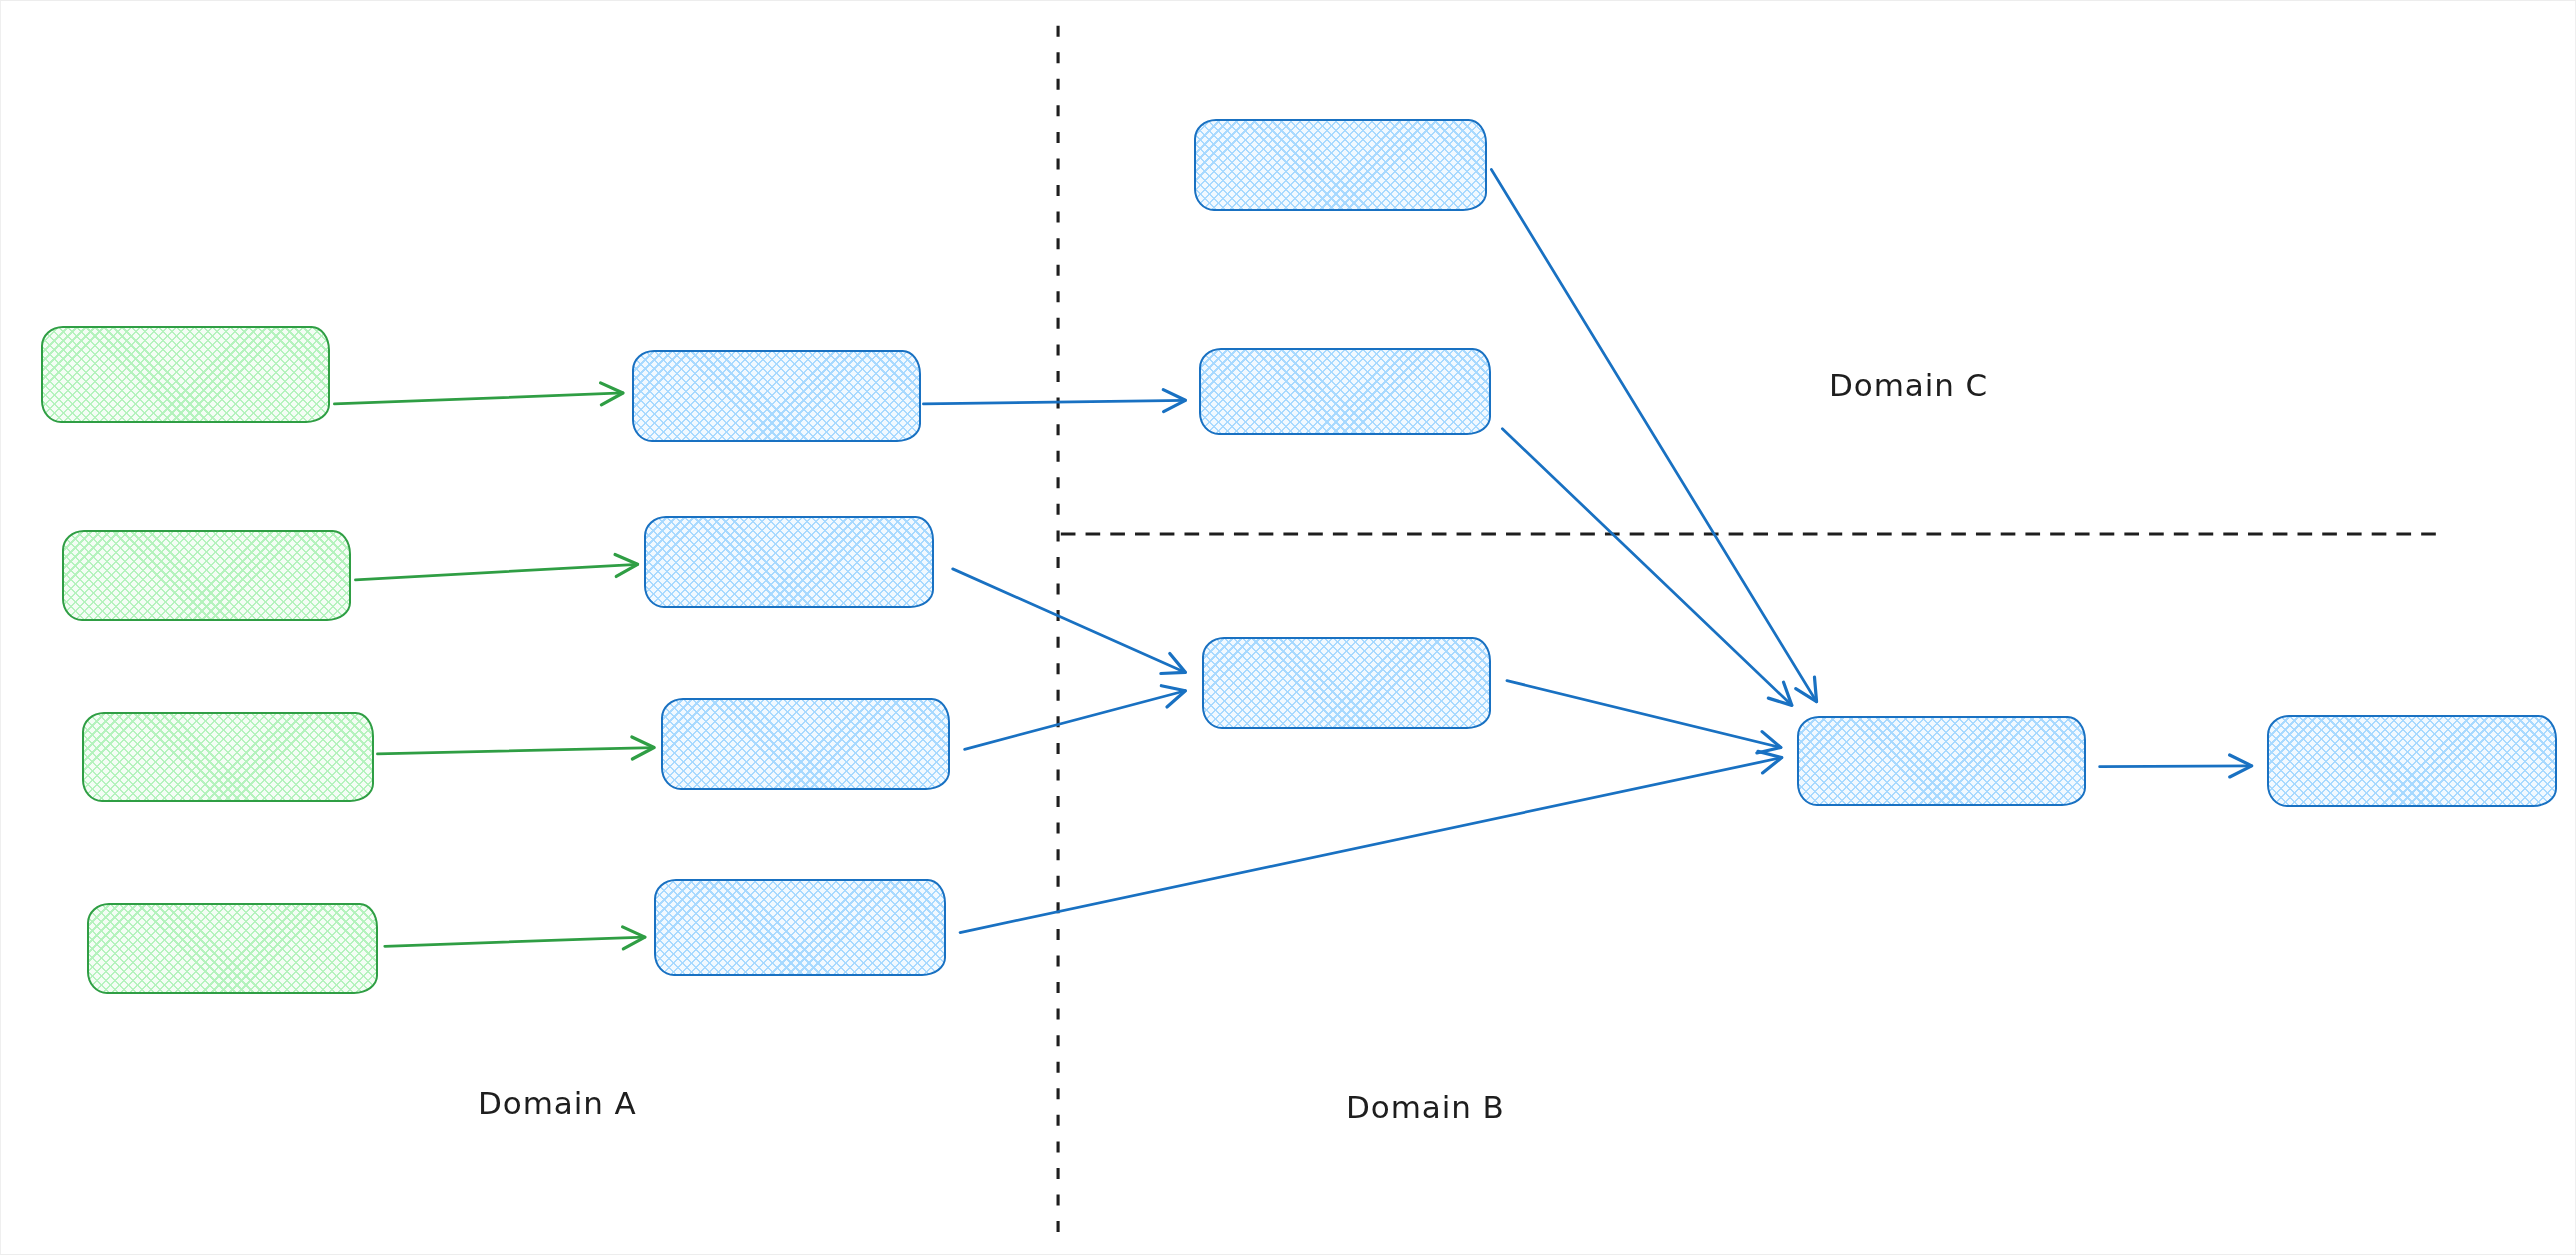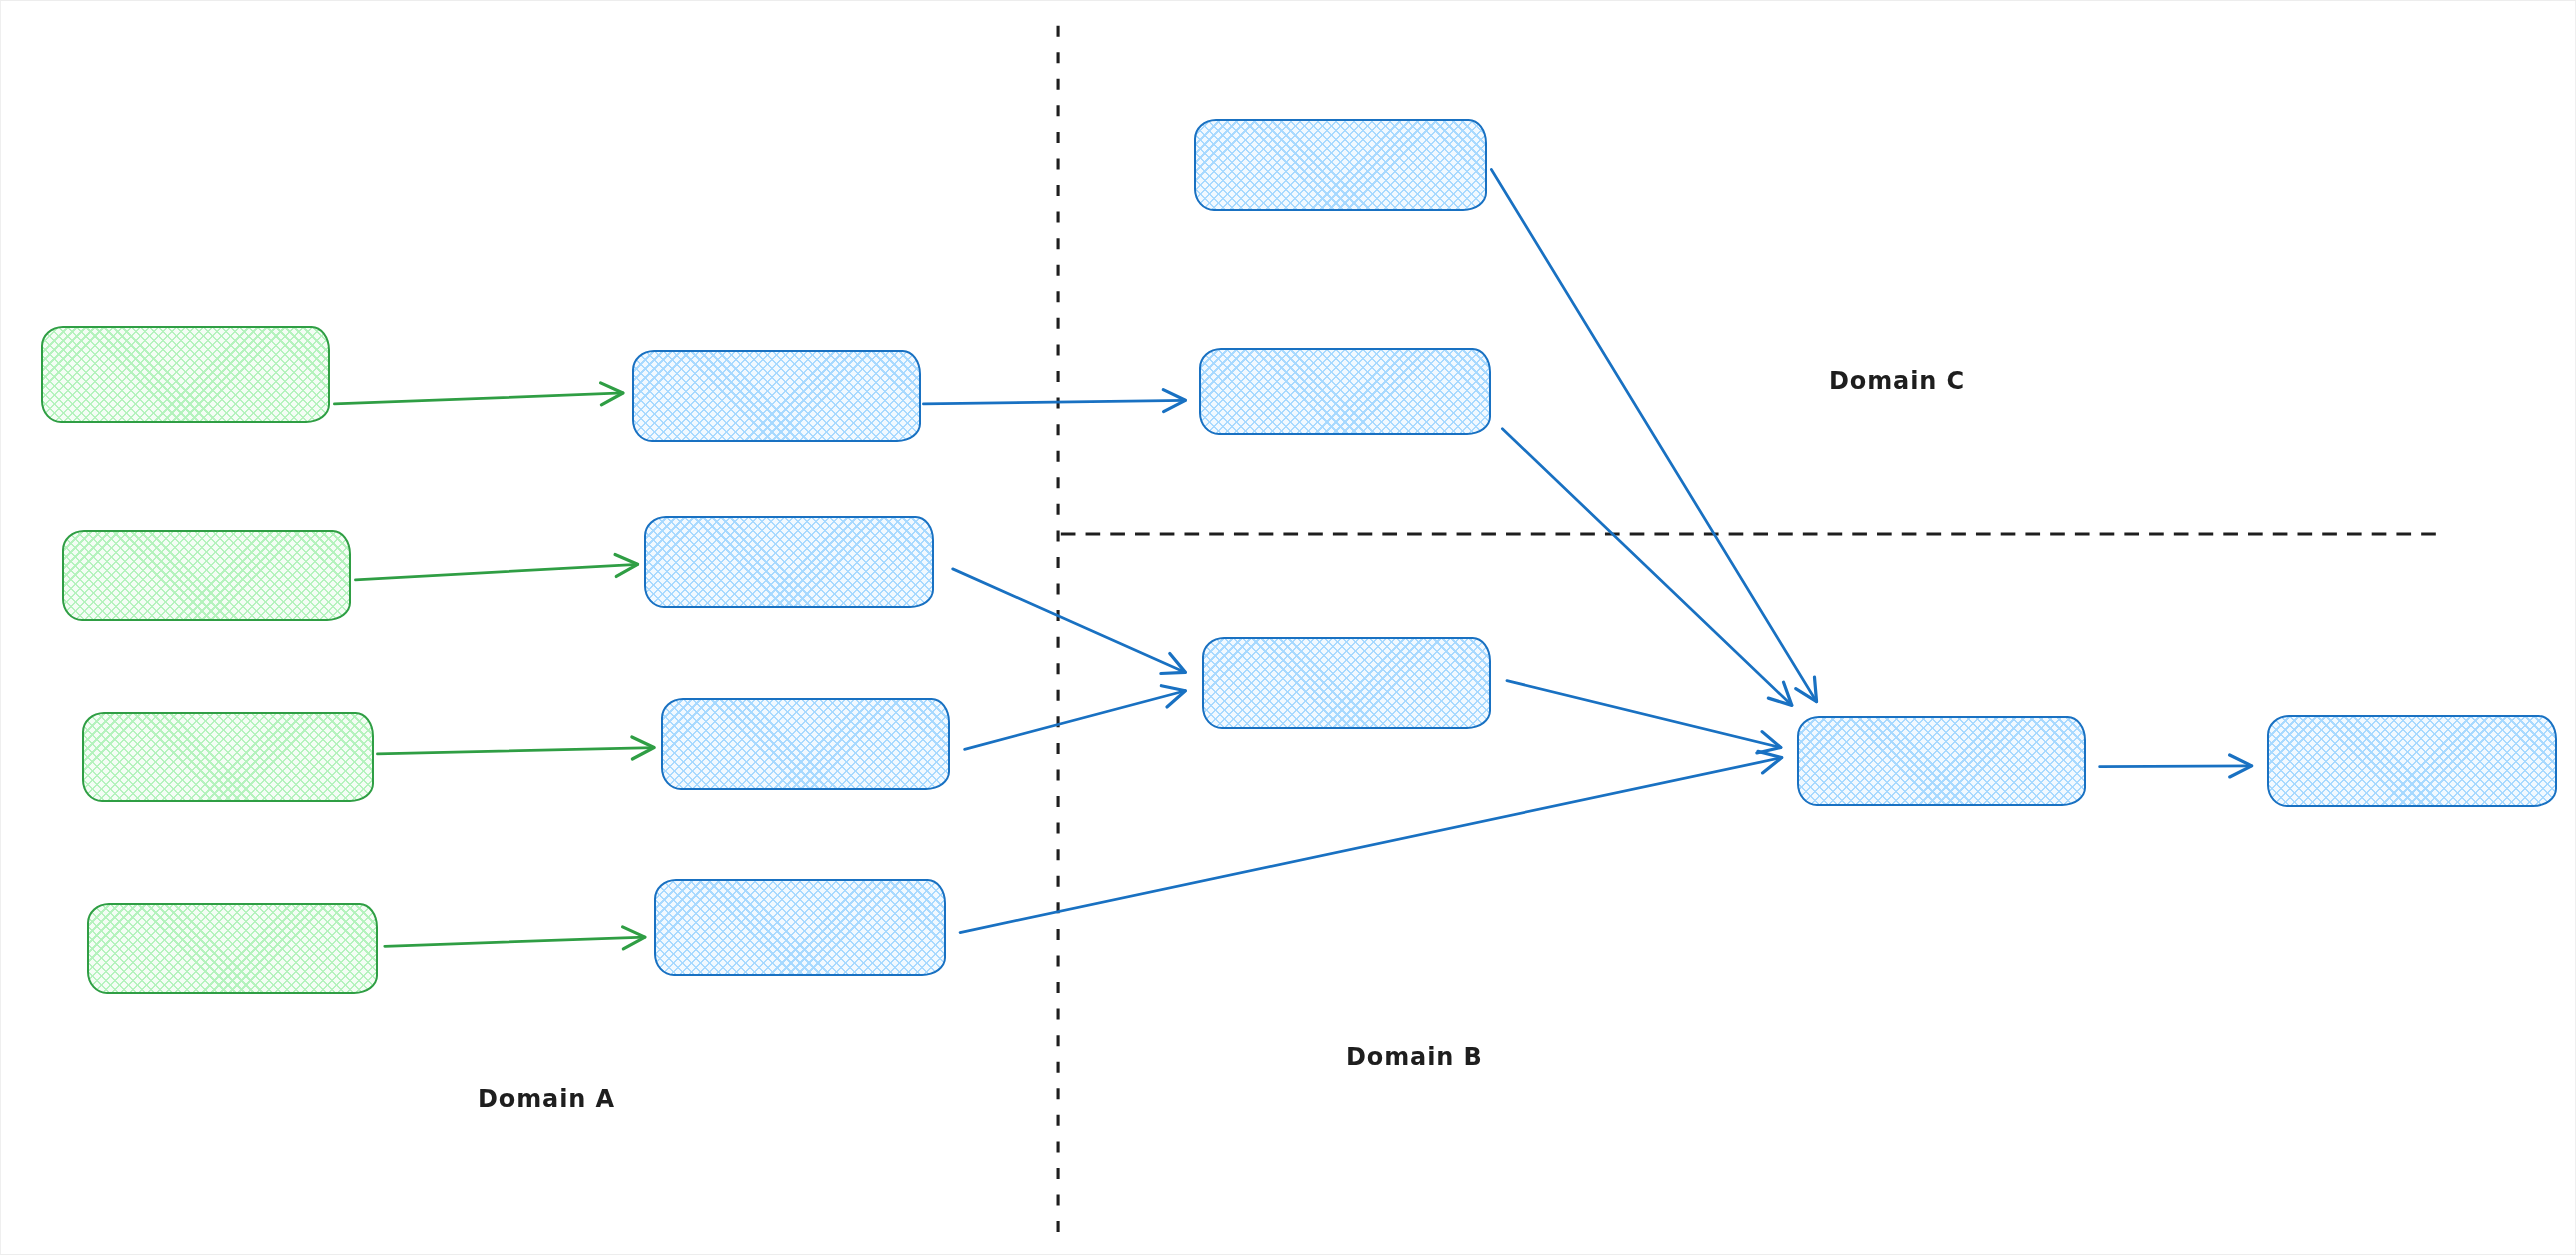--- a/index.html
+++ b/index.html
@@ -30,27 +30,27 @@
     background-image:
       repeating-linear-gradient(45deg,  var(--blue-hatch) 0 1.6px, transparent 1.6px 6.4px),
       repeating-linear-gradient(-45deg, var(--blue-hatch) 0 1.6px, transparent 1.6px 6.4px);
   }
   #edge-layer{position:absolute;inset:0;width:100%;height:100%;}
   #edge-layer path.edge{fill:none;stroke-width:3;stroke-linecap:round;}
   #edge-layer line.divider{stroke:var(--divider);stroke-width:3.4;}
   .domain-label{
     position:absolute;
     color:var(--label);
-    font-size:24px;
-    font-weight:700;
+    font-size:31px;
+    font-weight:400;
     letter-spacing:0.9px;
     white-space:nowrap;
   }
   .label-a{left:478px;top:1085px;}
-  .label-b{left:1346px;top:1043px;}
+  .label-b{left:1346px;top:1089px;}
   .label-c{left:1829px;top:367px;}
 </style>
 </head>
 <body>
 
 <div class="canvas">
   <div id="node-layer">
       <div class="node green" style="left: 41px; top: 326px; width: 289px; height: 97px;"></div>
       <div class="node green" style="left: 62px; top: 530px; width: 289px; height: 91px;"></div>
       <div class="node green" style="left: 82px; top: 712px; width: 292px; height: 90px;"></div>

